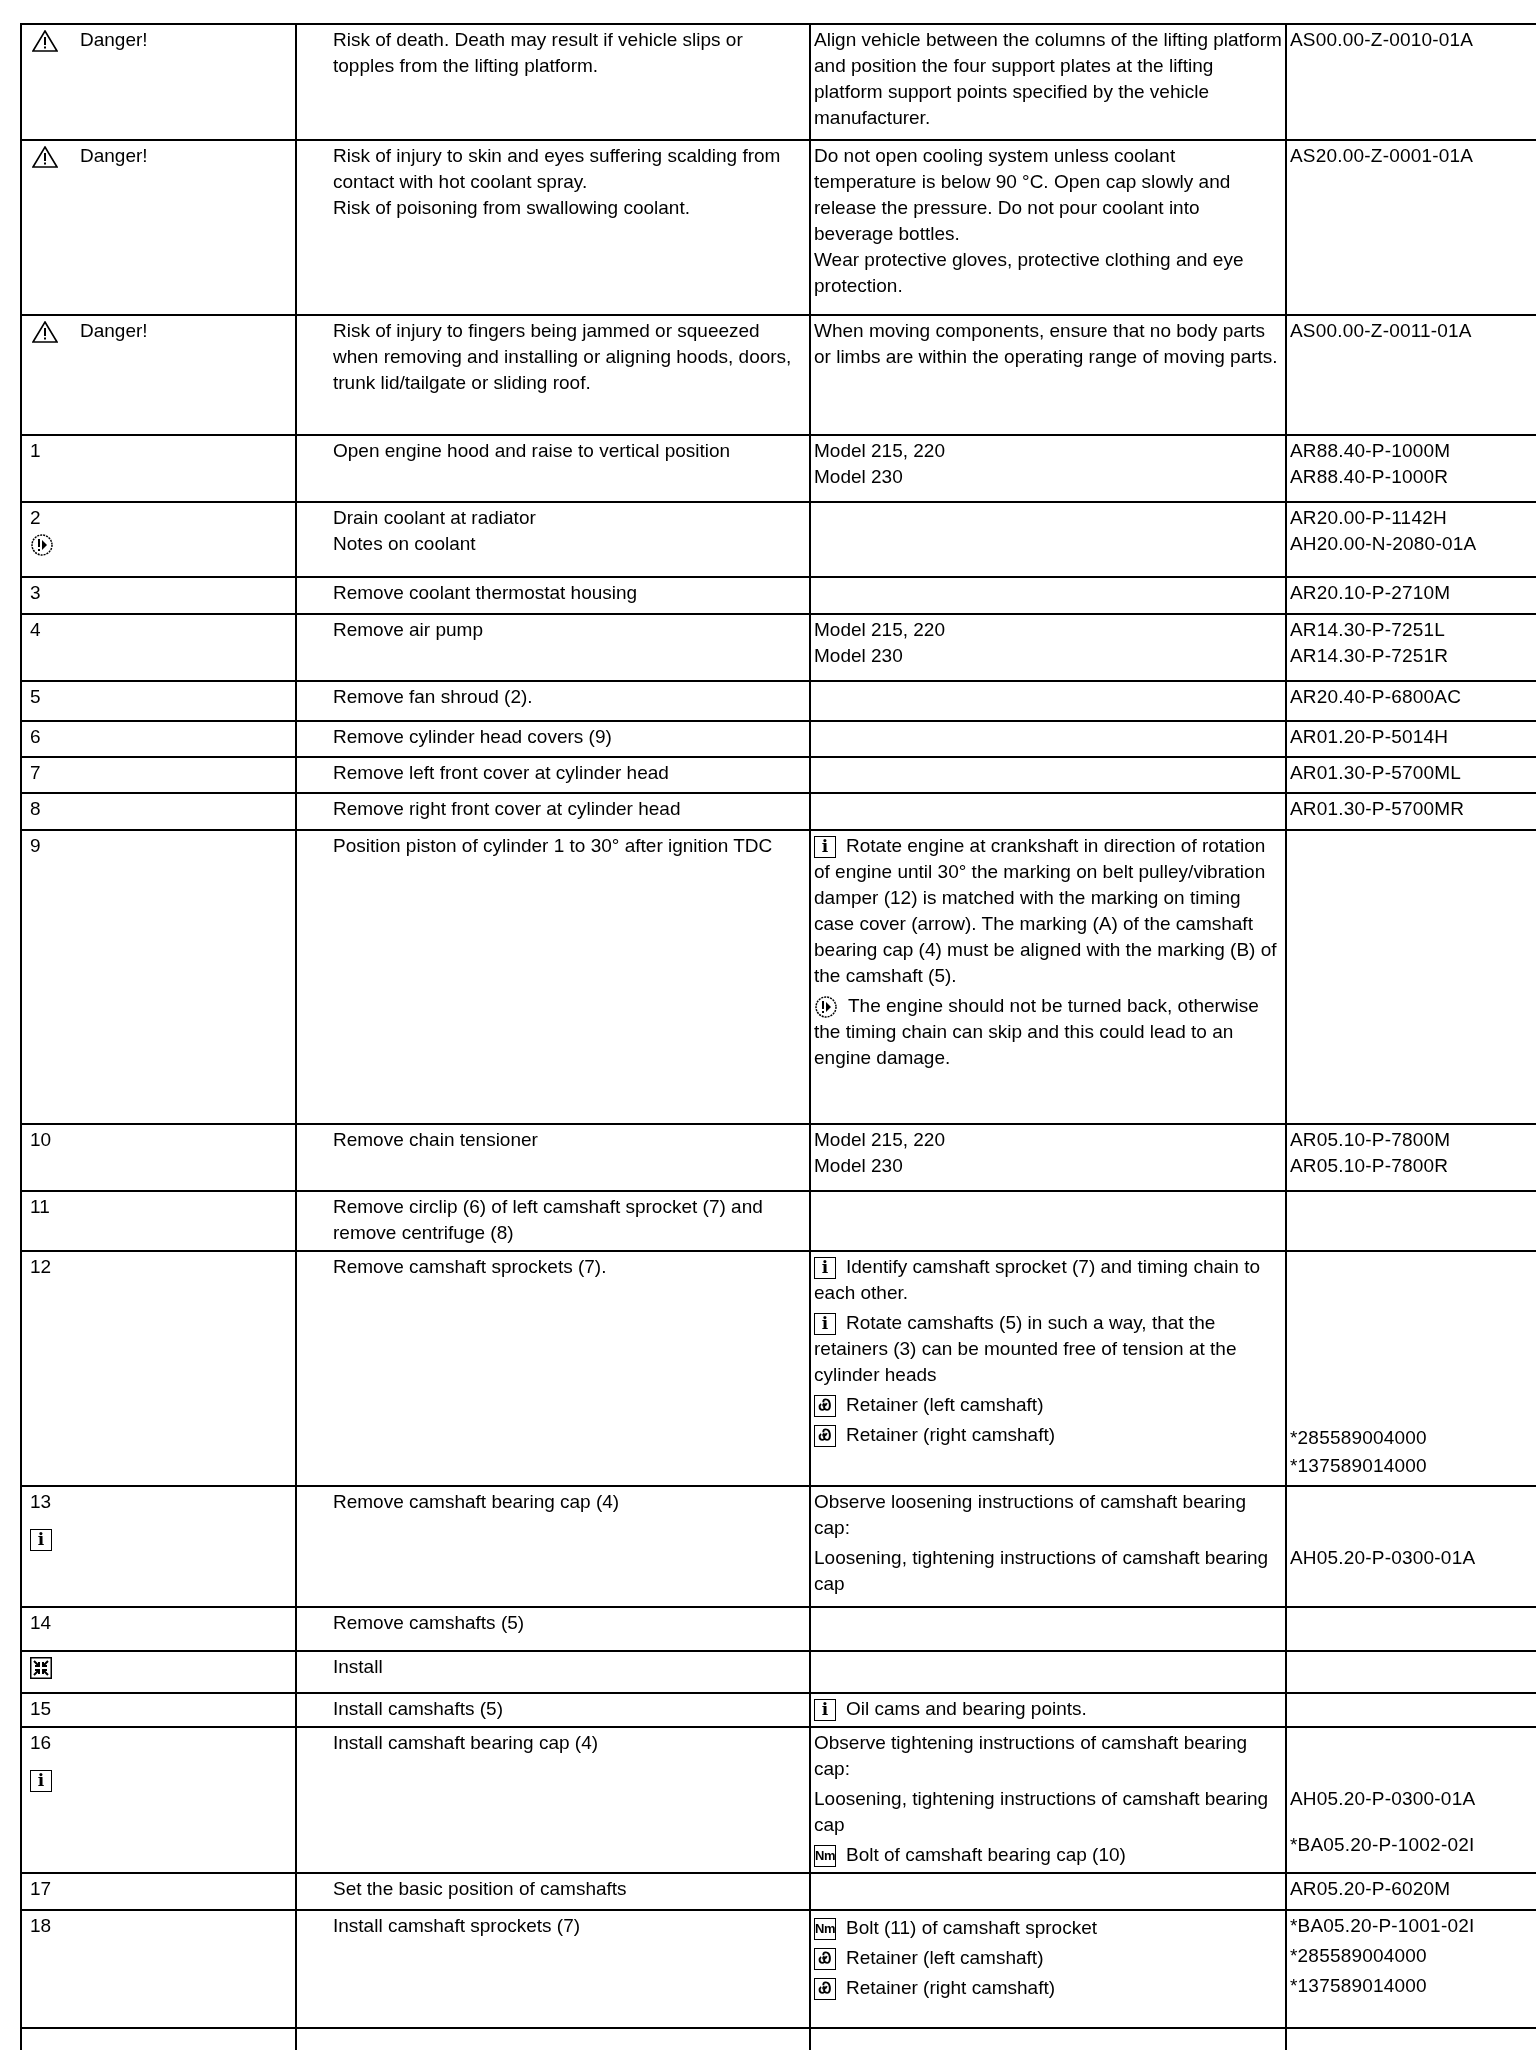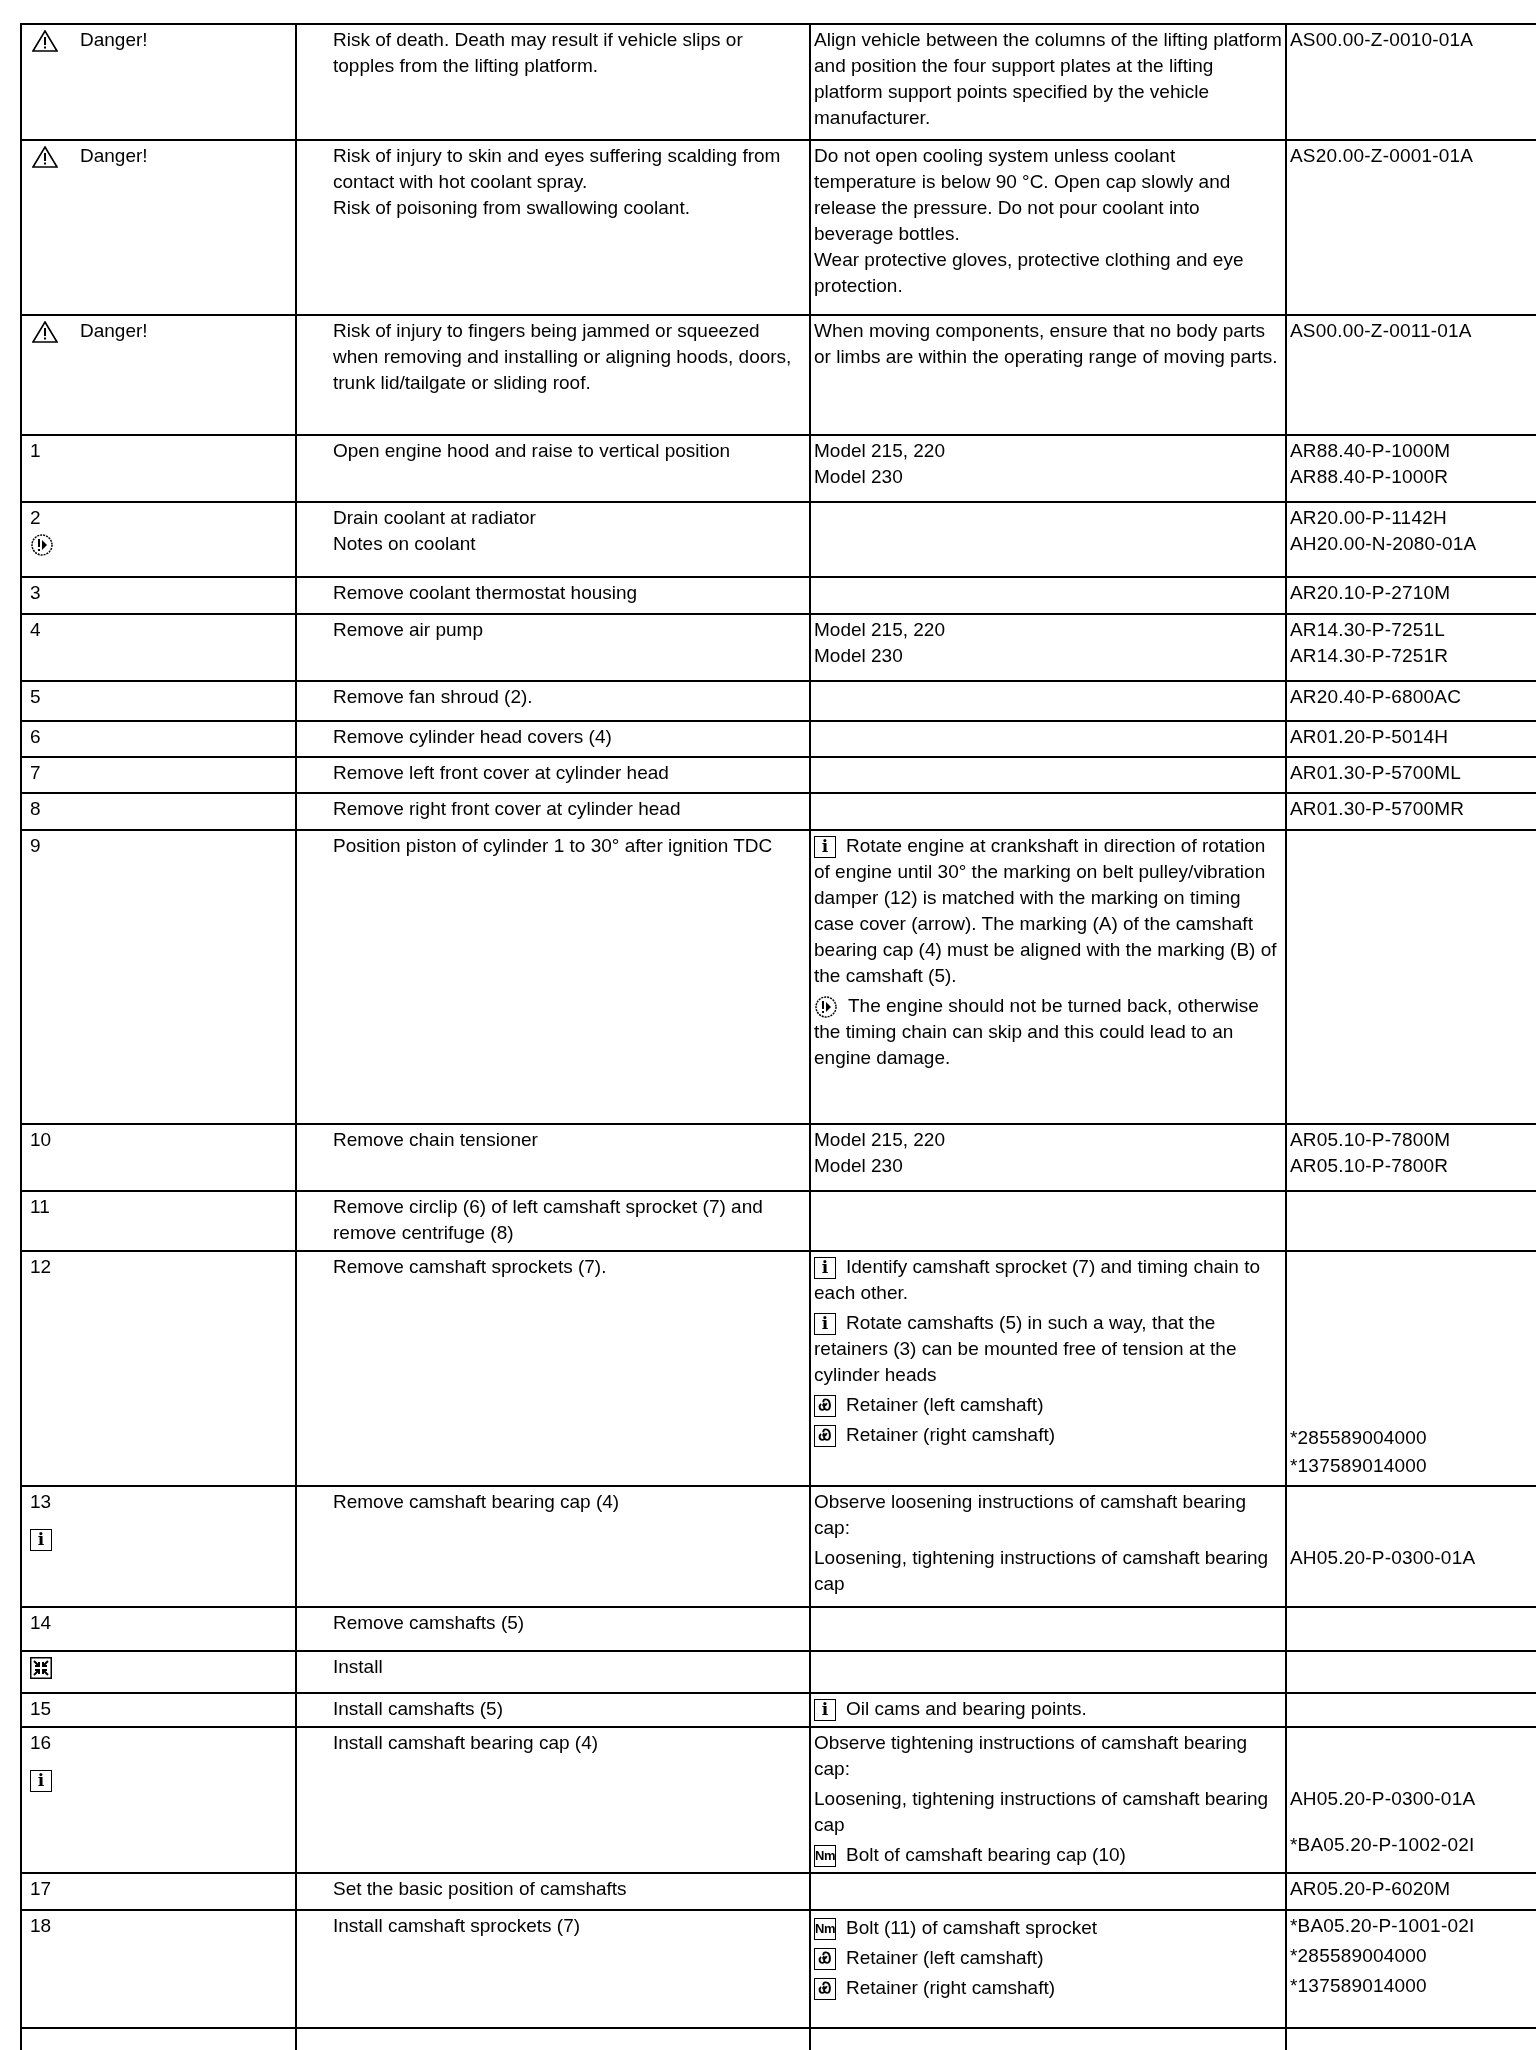--- a/index.html
+++ b/index.html
@@ -149,21 +149,21 @@
 
     <tr style="height:40px">
       <td class="c1"><span>5</span></td>
       <td class="c2"><span>Remove fan shroud (2).</span></td>
       <td class="c3"></td>
       <td class="c4"><span class="ref">AR20.40-P-6800AC</span></td>
     </tr>
 
     <tr style="height:36px">
       <td class="c1"><span>6</span></td>
-      <td class="c2"><span>Remove cylinder head covers (4)</span></td>
+      <td class="c2"><span>Remove cylinder head covers (9)</span></td>
       <td class="c3"></td>
       <td class="c4"><span class="ref">AR01.20-P-5014H</span></td>
     </tr>
 
     <tr style="height:36px">
       <td class="c1"><span>7</span></td>
       <td class="c2"><span>Remove left front cover at cylinder head</span></td>
       <td class="c3"></td>
       <td class="c4"><span class="ref">AR01.30-P-5700ML</span></td>
     </tr>

